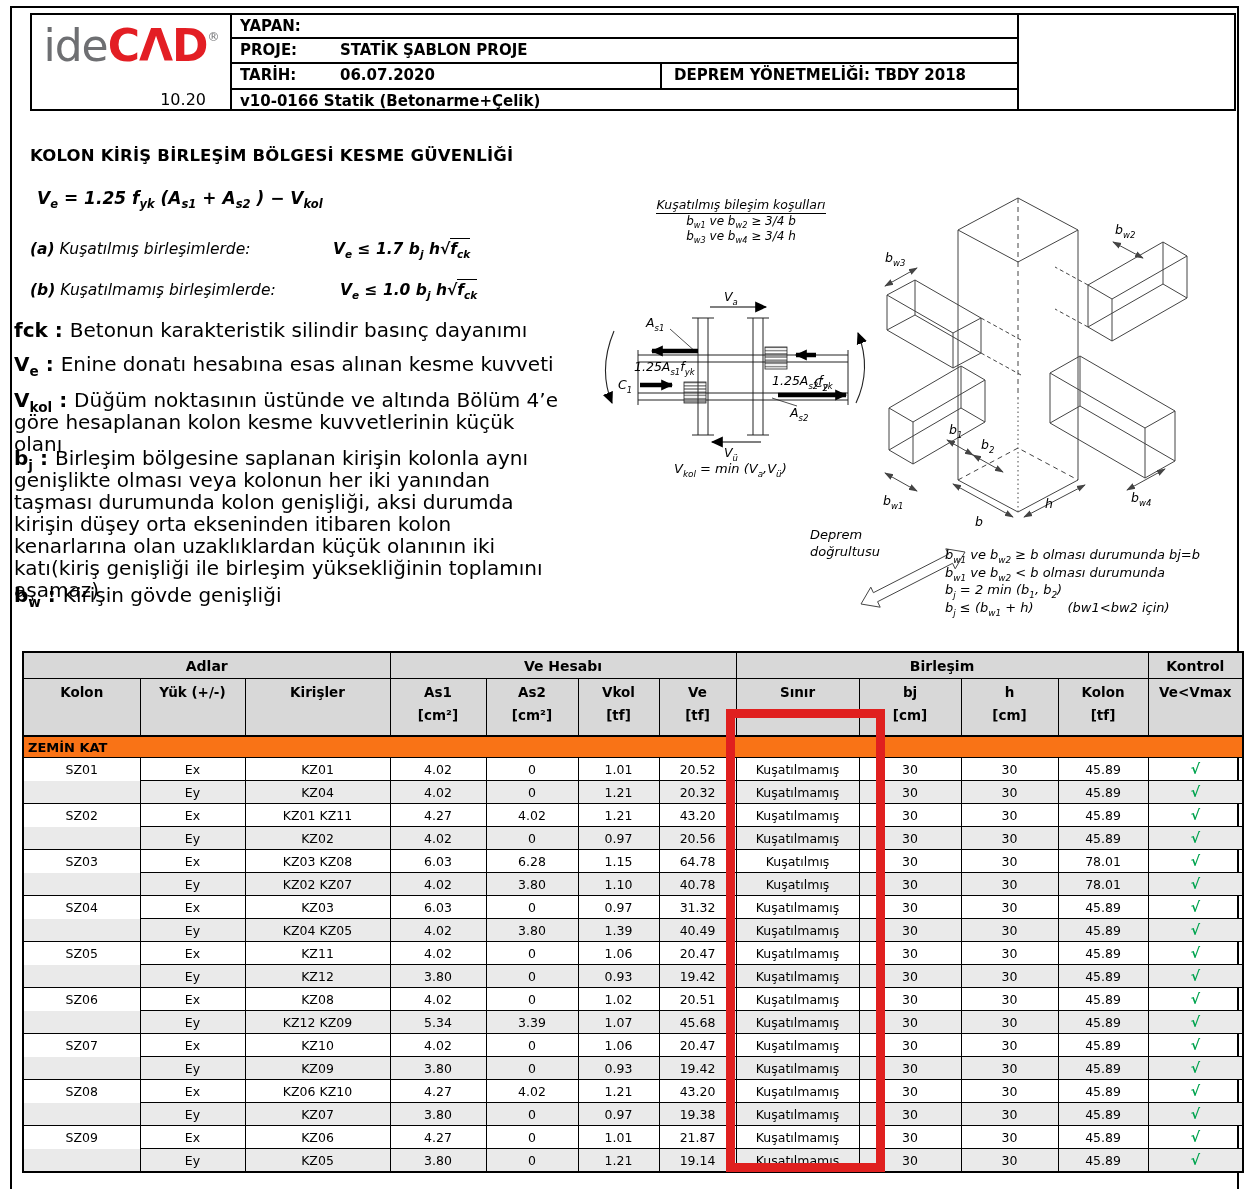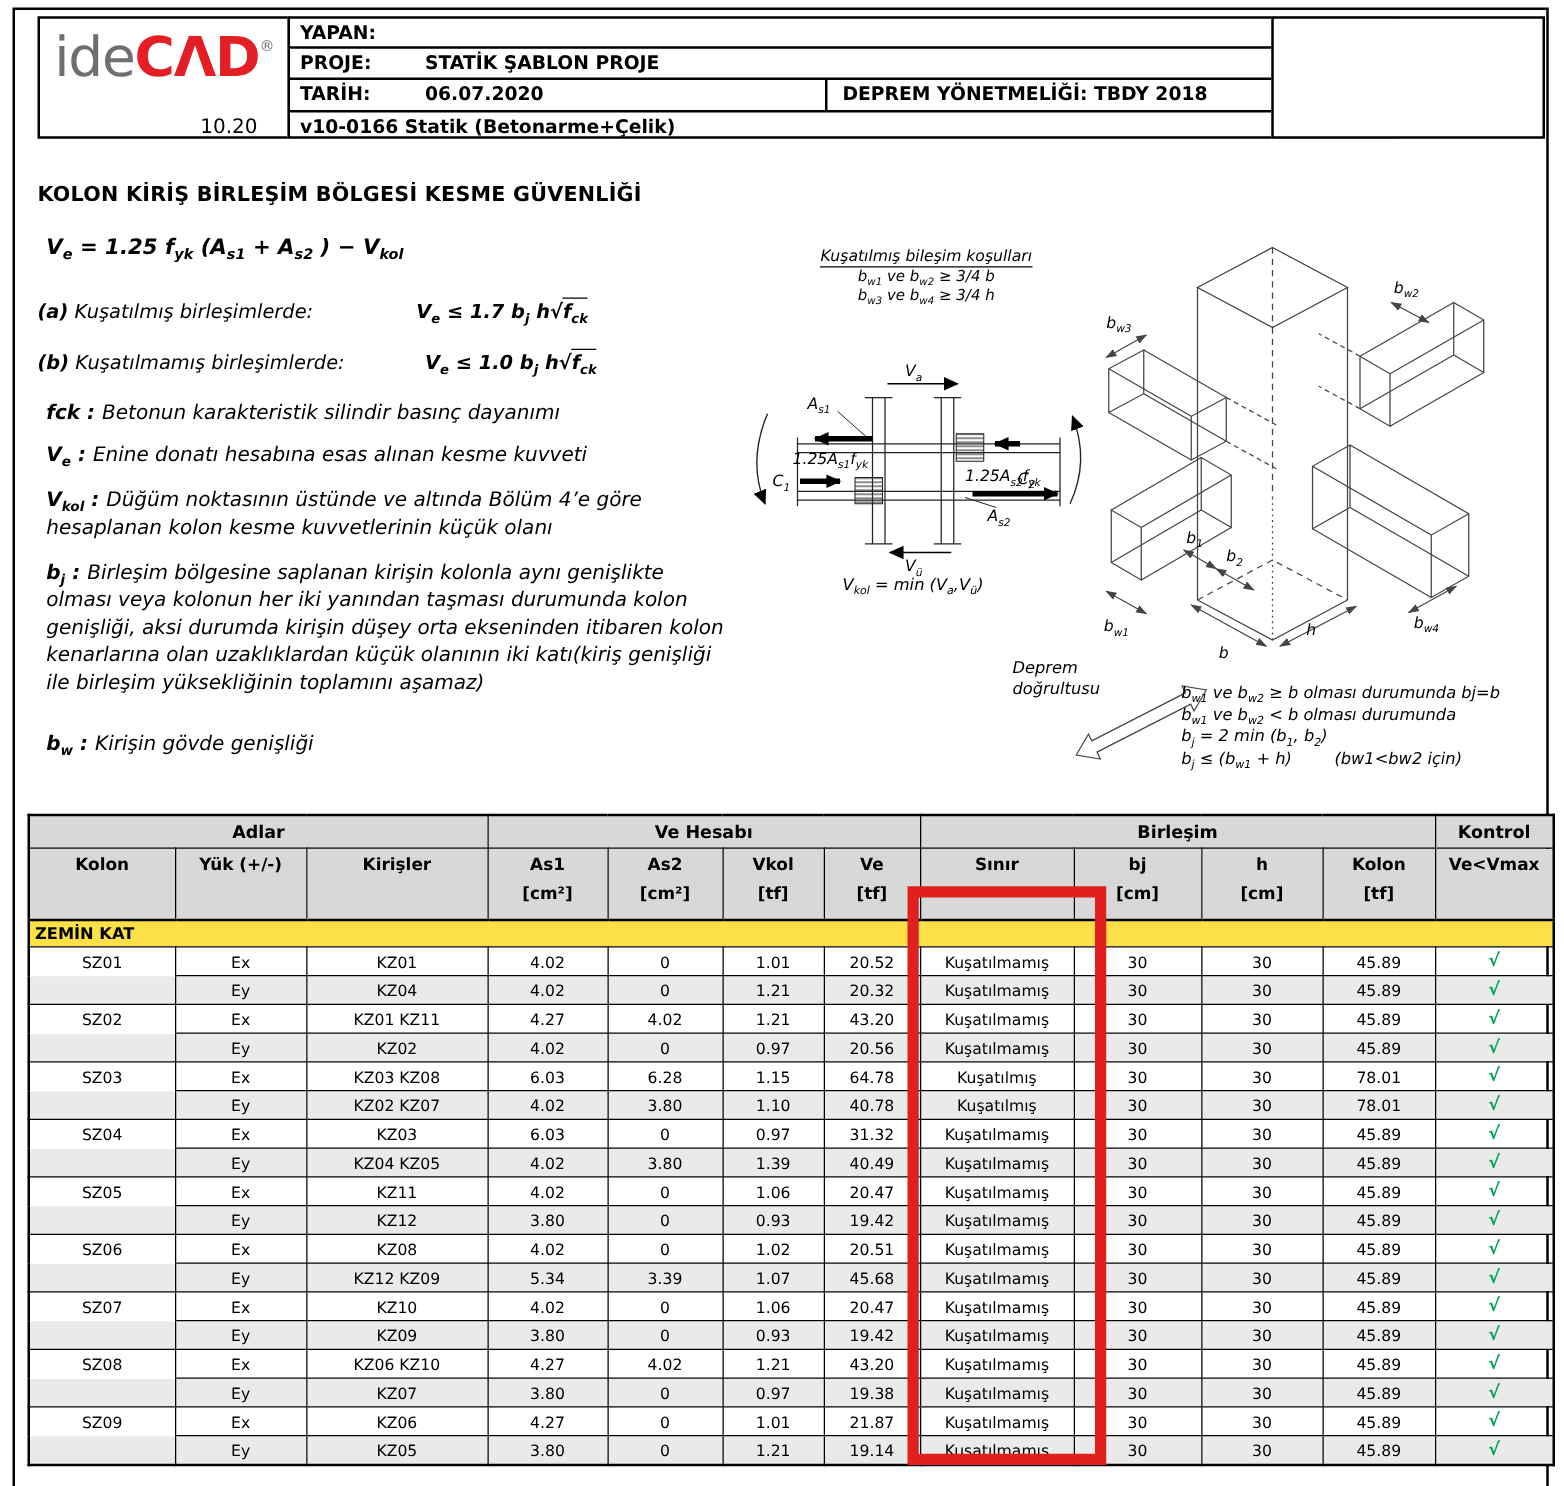--- a/index.html
+++ b/index.html
@@ -36,21 +36,21 @@
   #empty-cell{left:1017px;top:13px;width:219px;height:98px;}
 
   
   #doc-title{left:30px;top:146px;font-size:16.5px;font-weight:bold;letter-spacing:.2px;}
   #formula-main{left:37px;top:188px;font-size:17px;font-weight:bold;font-style:italic;}
   .cond-line{left:30px;font-size:15.5px;font-style:italic;white-space:nowrap;}
   #cond-a{top:240px;} #cond-b{top:281px;}
   .cond-label{display:inline-block;}
   #cond-a .cond-label{width:303px;} #cond-b .cond-label{width:310px;}
   .cond-formula{font-weight:bold;}
-  .def{left:37px;width:545px;font-size:16px;font-style:italic;line-height:22px;}
+  .def{left:14px;width:545px;font-size:20px;line-height:22px;}
   .def .term{font-weight:bold;}
   #def-fck{top:319px;} #def-ve{top:353px;} #def-vkol{top:389px;} #def-bj{top:447px;} #def-bw{top:584px;}
 
   
   #joint-caption{left:650px;top:194px;width:182px;text-align:center;font-style:italic;}
   #joint-caption .cap-title{font-size:12.5px;border-bottom:1px solid #000;padding-bottom:1px;display:inline-block;}
   #joint-caption .cap-cond{font-size:12px;line-height:15px;}
   #joint-diagram{left:598px;top:285px;width:300px;height:200px;}
   #joint-diagram svg{position:absolute;left:0;top:0;}
   .dlab{position:absolute;font-style:italic;font-size:12.5px;white-space:nowrap;}
@@ -66,21 +66,21 @@
 
   
   #tablewrap{left:22px;top:651px;width:1000px;}
   table{border-collapse:collapse;table-layout:fixed;width:1220px;border:2px solid #000;}
   th,td{border-right:1px solid #000;border-bottom:1px solid #000;padding:0;overflow:hidden;white-space:nowrap;}
   thead th{background:#d8d8d8;font-weight:bold;text-align:center;vertical-align:top;}
   tr.group th{height:25px;font-size:14px;vertical-align:middle;}
   tr.cols th{height:56px;font-size:13.5px;border-bottom:2px solid #000;}
   .clabel{margin-top:5px;} .cunit{margin-top:7px;min-height:16px;}
   td{font-size:12.5px;text-align:center;height:22px;}
-  tr.zemin td{background:#fde047;text-align:left;font-weight:bold;font-size:13px;padding-left:4px;height:20px;}
+  tr.zemin td{background:#f97316;text-align:left;font-weight:bold;font-size:13px;padding-left:4px;height:20px;}
   tr.shade td{background:#eaeaea;}
   td.nb{border-bottom-style:none;}
   td.check{color:#00a44f;font-weight:bold;font-size:14px;}
 
   
   #red-box{left:726px;top:709px;width:141px;height:445px;border:9px solid #e0201f;z-index:5;}
 </style>
 </head>
 <body>
 

